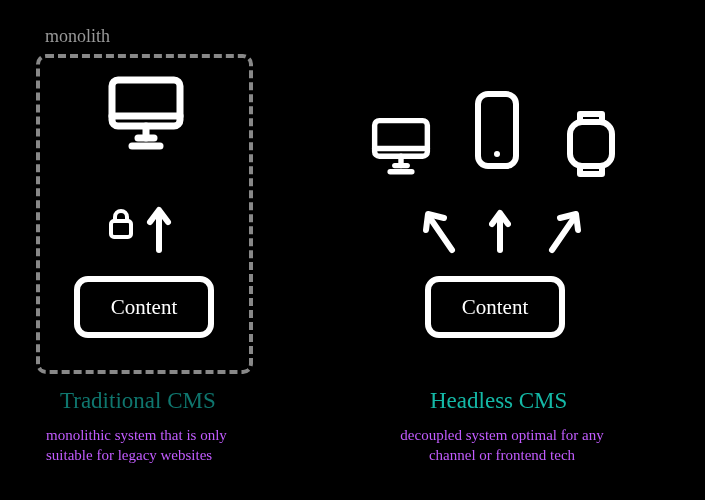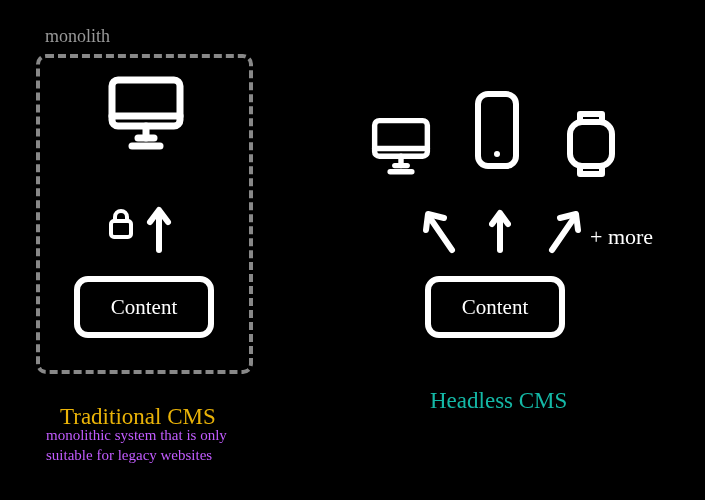--- a/index.html
+++ b/index.html
@@ -44,23 +44,23 @@
       position: absolute;
       left: 74px; top: 258px;
       width: 140px; height: 62px;
       border: 6px solid #fff;
       border-radius: 14px;
       display: flex; align-items: center; justify-content: center;
       font-size: 21px;
     }
     .trad-title {
       position: absolute;
-      left: 60px; top: 386px;
+      left: 60px; top: 370px;
       font-size: 23px;
-      color: #eab308;
+      color: #0f766e;
     }
     .trad-desc {
       position: absolute;
       left: 46px; top: 408px;
       width: 210px;
       color: #c25cff;
       font-size: 15px;
       line-height: 1.3;
     }
 
@@ -182,21 +182,21 @@
     </svg>
   </span>
 
   <span class="hd-arrow-r">
     <svg width="36" height="46" viewBox="0 0 36 46" fill="none" stroke="#fff" stroke-width="6" stroke-linecap="round" stroke-linejoin="round">
       <line x1="6" y1="42" x2="28" y2="10"></line>
       <polyline points="14,10 30,6 32,22"></polyline>
     </svg>
   </span>
 
-  <div class="plus-more">+ more</div>
 
   <div class="hd-content-box">
     <span>Content</span>
   </div>
 
   <div class="hd-title">Headless CMS</div>
+  <div class="hd-desc">decoupled system optimal for any channel or frontend tech</div>
 
 </div>
 
 </body></html>

